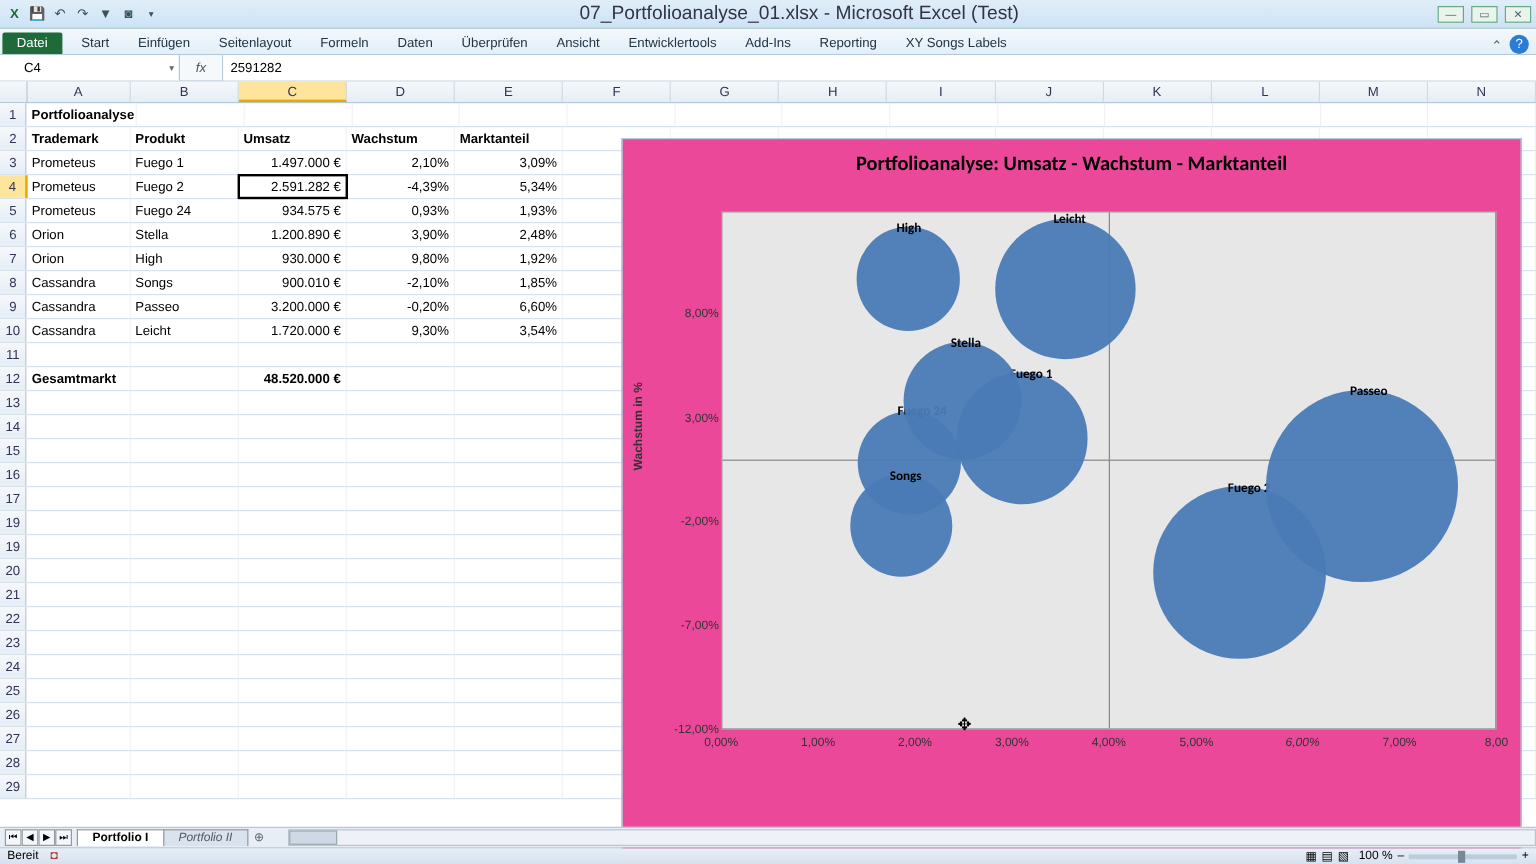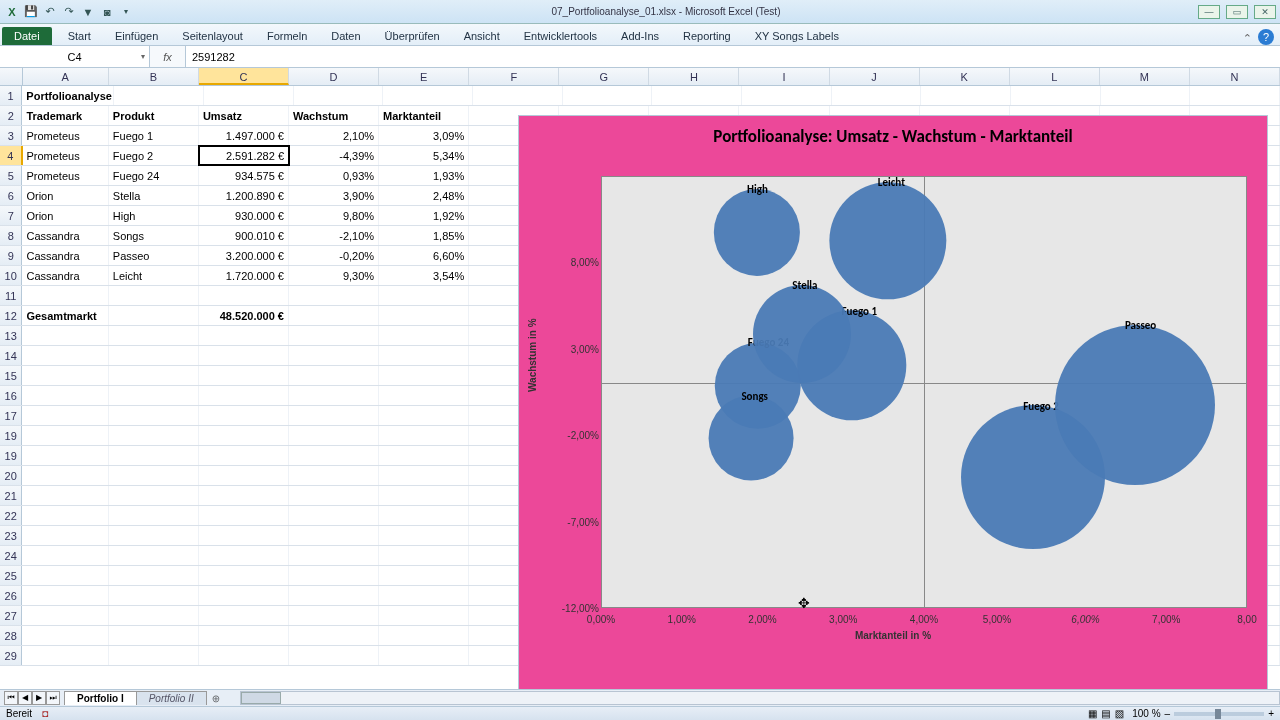--- a/index.html
+++ b/index.html
@@ -1,29 +1,29 @@
 <!DOCTYPE html>
 <html><head>
 <meta charset="utf-8">
 <style>
   * { box-sizing: border-box; margin: 0; padding: 0; }
   body { font-family: "Segoe UI", Tahoma, sans-serif; font-size: 11px; background: #fff; width: 1280px; height: 720px; overflow: hidden; position: relative; }
   .titlebar { height: 24px; background: linear-gradient(#e0eef8,#cde3f5); border-bottom: 1px solid #9bb; display: flex; align-items: center; padding: 0 4px; }
   .titlebar .qat { display: flex; gap: 3px; align-items: center; }
   .titlebar .qat .ico { width: 16px; height: 16px; display: flex; align-items: center; justify-content: center; font-size: 11px; color: #355; }
-  .titlebar .title { flex: 1; text-align: center; color: #334; font-size: 10px; }
+  .titlebar .title { flex: 1; text-align: center; color: #334; font-size: 16px; }
   .titlebar .winbtns { display: flex; gap: 6px; }
   .titlebar .winbtns .wb { width: 22px; height: 14px; border: 1px solid #6a8; background: #eaf4ea; text-align: center; line-height: 12px; font-size: 9px; color: #466; }
   .ribbon-tabs { height: 22px; background: linear-gradient(#f3f8fc,#e3eef8); display: flex; align-items: flex-end; padding-left: 2px; border-bottom: 1px solid #b5c8d8; }
   .ribbon-tabs .ftab { background: #1e6b39; color: #fff; padding: 3px 12px; font-size: 11px; border-radius: 2px 2px 0 0; margin-right: 4px; }
   .ribbon-tabs .tab { padding: 3px 12px; color: #234; font-size: 11px; }
   .ribbon-tabs .spacer { flex: 1; }
   .ribbon-tabs .help-ico { width: 16px; height: 16px; border-radius: 50%; background: #2b7cd3; color: #fff; text-align: center; line-height: 16px; font-size: 11px; margin-right: 6px; }
   .formula-bar { height: 22px; border-bottom: 1px solid #b5c8d8; display: flex; align-items: center; background: #f6f9fc; }
-  .namebox { width: 150px; border-right: 1px solid #b5c8d8; padding: 0 8px; text-align: center; font-size: 11px; background: #fff; height: 100%; line-height: 22px; position: relative; }
+  .namebox { width: 150px; border-right: 1px solid #b5c8d8; padding: 0 20px; text-align: left; font-size: 11px; background: #fff; height: 100%; line-height: 22px; position: relative; }
   .namebox::after { content:"▾"; position:absolute; right:4px; top:0; color:#666; font-size:8px; line-height:22px; }
   .fx-lbl { width: 36px; text-align: center; font-style: italic; color: #555; border-right: 1px solid #b5c8d8; height: 100%; line-height: 22px; }
   .fx-val { flex: 1; padding: 0 6px; background: #fff; height: 100%; line-height: 22px; }
   .sheet-area { position: absolute; top: 68px; left: 0; right: 0; bottom: 30px; display: flex; }
   .grid { width: 1280px; position: relative; }
   .colhdrs { display: flex; height: 18px; background: linear-gradient(#f5f8fb,#e5edf5); border-bottom: 1px solid #b5c8d8; }
   .rowhdr-corner { width: 24px; border-right: 1px solid #b5c8d8; background: linear-gradient(#f5f8fb,#e5edf5); }
   .ch { border-right: 1px solid #d0dae4; text-align: center; line-height: 18px; color: #335; font-size: 11px; }
   .ch.sel { background: #ffe49b; border-bottom: 2px solid #e8a800; }
   .row { display: flex; height: 20px; border-bottom: 1px solid #d9e1ea; }
@@ -619,21 +619,20 @@
           <div class="cell wM"></div>
           <div class="cell wN"></div>
         </div>
       </div>
   </div>
 </div>
 
 <div class="chart-container">
   <div class="chart-title">Portfolioanalyse: Umsatz - Wachstum - Marktanteil</div>
   <div class="ylab">Wachstum in %</div>
-  <div class="xlab">Marktanteil in %</div>
   <div class="plot-area">
     <div class="gridline-v" style="left:50%"></div>
     <div class="gridline-h" style="top:48%"></div>
     <div id="bubbles">
         <div class="bubble" style="left: 249.517px; top: 188.352px; width: 109.435px; height: 109.435px;"></div>
         <div class="bubble-lbl" style="left: 239.517px; top: 127.635px;">Fuego 1</div>
         <div class="bubble" style="left: 431.205px; top: 300.499px; width: 143.98px; height: 143.98px;"></div>
         <div class="bubble-lbl" style="left: 421.205px; top: 222.509px;">Fuego 2</div>
         <div class="bubble" style="left: 155.847px; top: 208.57px; width: 86.4673px; height: 86.4673px;"></div>
         <div class="bubble-lbl" style="left: 145.847px; top: 159.336px;">Fuego 24</div>

